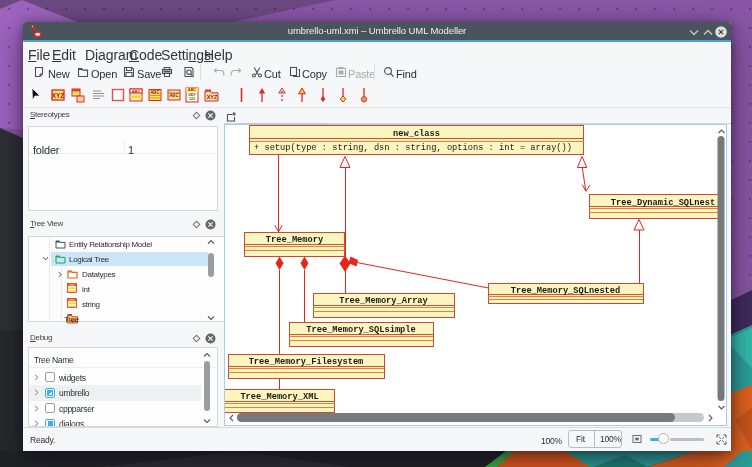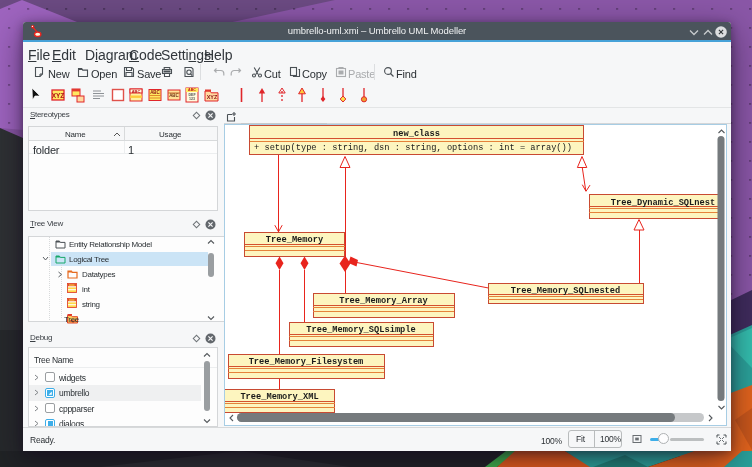--- a/index.html
+++ b/index.html
@@ -231,28 +231,20 @@
   <div id="dock">
     <span class="phead" style="left:7px;top:3px"><span class="ut">S</span>tereotypes</span>
     <svg class="icon" style="left:169px;top:4px" width="9" height="9" viewBox="0 0 9 9">
         <rect x="2.2" y="2.2" width="4.6" height="4.6" fill="none" stroke="#6e7377" transform="rotate(45 4.5 4.5)"></rect>
       </svg>
     <svg class="icon" style="left:182px;top:3px" width="11" height="11" viewBox="0 0 11 11">
         <circle cx="5.5" cy="5.5" r="5" fill="#62676c"></circle>
         <path d="M3.4 3.4l4.2 4.2 M7.6 3.4l-4.2 4.2" stroke="#f4f5f6" stroke-width="1.2"></path>
       </svg>
     <div class="panelbox" style="left:5px;top:19px;width:190px;height:85px">
-      <div style="position:absolute;left:0;top:0;width:188px;height:14px;background:#f6f7f8;border-bottom:1px solid #d8dadb;font-size:8px;letter-spacing:-0.2px;color:#2b3034">
-        <span style="position:absolute;left:36px;top:3px">Name</span>
-        <svg style="position:absolute;left:84px;top:5px" width="8" height="5" viewBox="0 0 8 5">
-            <path d="M1 4l3-3 3 3" fill="none" stroke="#555" stroke-width="1"></path>
-          </svg>
-        <span style="position:absolute;left:130px;top:3px">Usage</span>
-        <div style="position:absolute;left:95px;top:0;width:1px;height:14px;background:#d8dadb"></div>
-      </div>
       <div style="position:absolute;left:0;top:14px;width:188px;height:13px;border-bottom:1px solid #eceeef;font-size:11px;letter-spacing:-0.2px;color:#2b3034">
         <span style="position:absolute;left:4px;top:2.5px">folder</span>
           <span style="position:absolute;left:99px;top:2.5px">1</span>
         <div style="position:absolute;left:95px;top:0;width:1px;height:13px;background:#eceeef"></div>
       </div>
     </div>
     <span class="phead" style="left:7px;top:112px"><span class="ut">T</span>ree View</span>
     <svg class="icon" style="left:169px;top:113px" width="9" height="9" viewBox="0 0 9 9">
         <rect x="2.2" y="2.2" width="4.6" height="4.6" fill="none" stroke="#6e7377" transform="rotate(45 4.5 4.5)"></rect>
       </svg>

